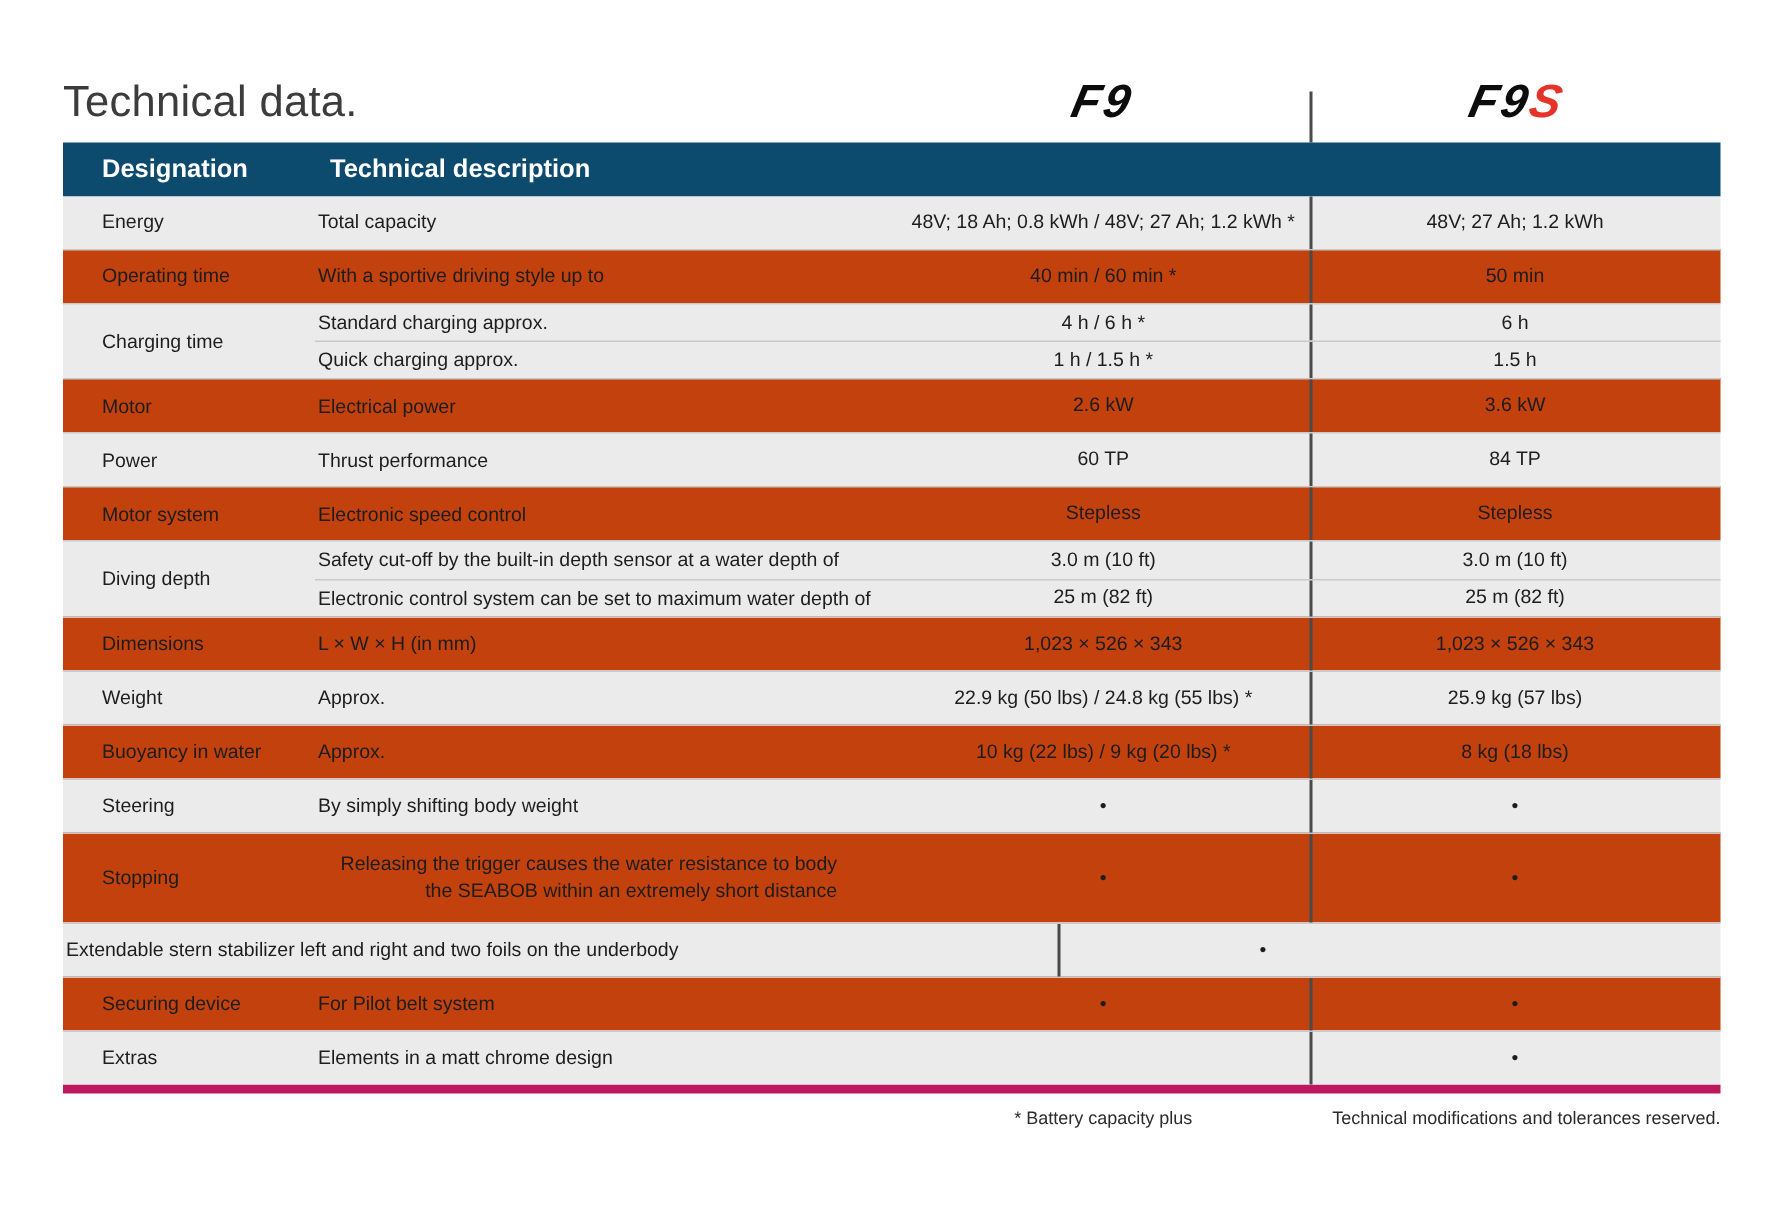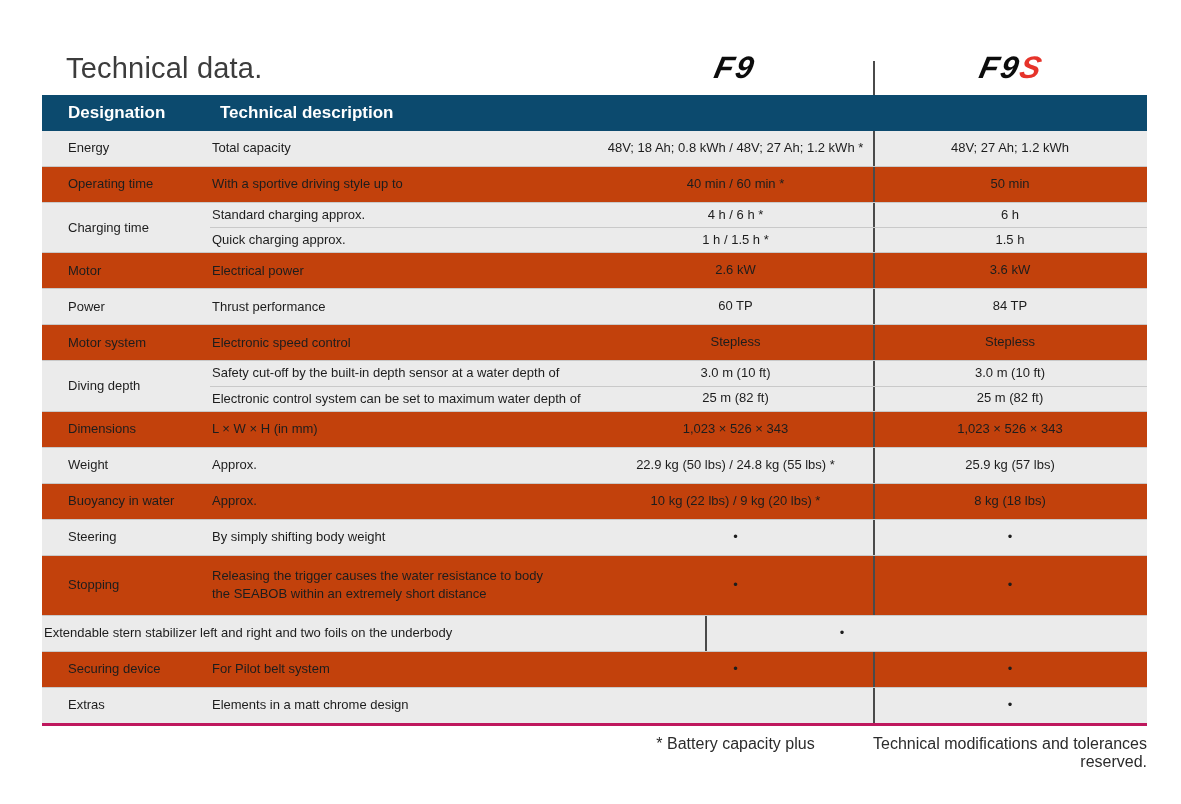--- a/index.html
+++ b/index.html
@@ -13,21 +13,20 @@
   .container { position: relative; width: 1105px; margin-left: 42px; }
 
   
   .top { display: flex; align-items: flex-end; height: 95px; }
   .page-title {
     flex: 1;
     font-size: 29px;
     color: #3c3c3c;
     letter-spacing: 0.2px;
     padding-bottom: 10px;
-    margin-left: 24px;
   }
   .logo-zone { display: flex; justify-content: center; align-items: flex-end; padding-bottom: 9px; }
   .logo-zone.z-f9 { width: 275px; }
   .logo-zone.z-f9s { width: 272px; }
   .logo {
     font-size: 31px;
     font-weight: bold;
     font-style: italic;
     letter-spacing: 2px;
     transform: skewX(-12deg);
@@ -40,21 +39,21 @@
   
   .thead {
     display: flex; align-items: center;
     height: 36px; background: #0c4a6e; color: #ffffff;
     font-weight: bold; font-size: 17px;
   }
   .thead .h-des { width: 168px; padding-left: 26px; }
   .thead .h-desc { padding-left: 10px; }
 
   
-  .tbody { border-bottom: 3px solid #be185d; }
+  .tbody { border-bottom: 6px solid #be185d; }
   .row { display: flex; }
   .row + .row { border-top: 1px solid #c9c9c9; }
   .row.odd  { background: #ebebeb; }
   .row.even { background: #c2410c; }
 
   .cell.des {
     width: 168px; padding-left: 26px;
     display: flex; align-items: center;
     font-size: 13px; line-height: 1.25;
   }
@@ -63,32 +62,33 @@
   .sub + .sub { border-top: 1px solid #c9c9c9; }
   .row.dual .sub { min-height: 23.5px; }
   .row.tall .sub { min-height: 59px; }
 
   .cell.desc {
     width: 388px;
     display: flex; align-items: center;
     font-size: 13px; line-height: 1.4;
     padding: 3px 2px 3px 2px;
     white-space: nowrap;
+    text-align: right;
   }
   .cell.desc.wrap { white-space: normal; padding-right: 40px; }
   .cell.val {
     display: flex; align-items: center; justify-content: center;
     font-size: 13px; text-align: center; line-height: 1.3;
   }
   .cell.val.f9  { width: 275px; }
   .cell.val.f9s { width: 272px; border-left: 2px solid #4a4a4a; }
   .bullet-size { font-size: 14px; }
 
   
-  .footer { display: flex; margin-top: 9px; font-size: 16px; color: #2b2b2b; }
+  .footer { display: flex; margin-top: 9px; font-size: 12px; color: #2b2b2b; }
   .footer .spacer { width: 556px; }
   .footer .note-f9 { width: 275px; text-align: center; }
   .footer .note-f9s { width: 274px; text-align: right; }
 </style>
 </head>
 <body>
 
 <div class="container">
 
   <div class="top">

